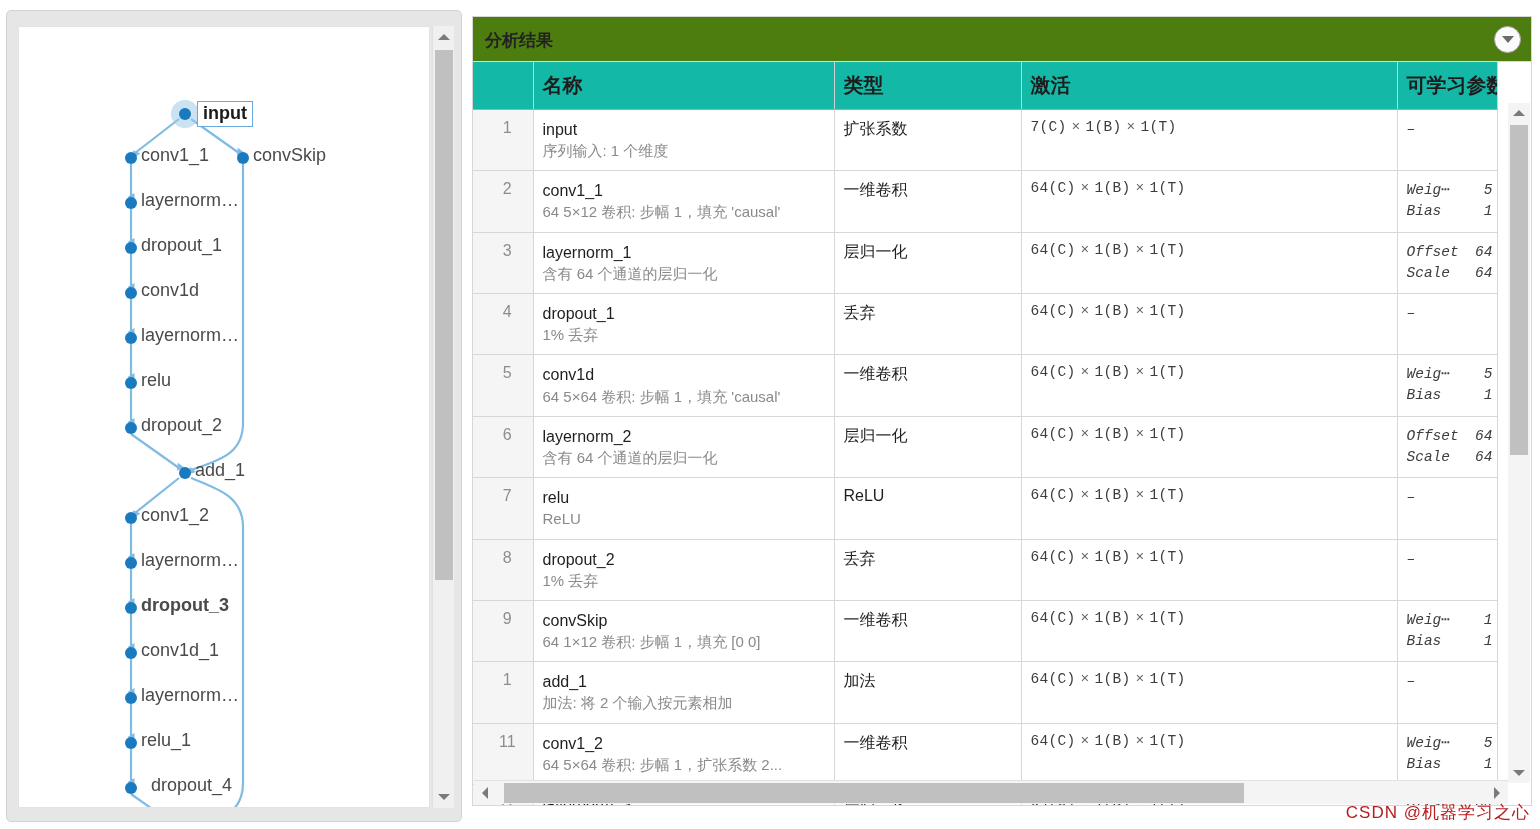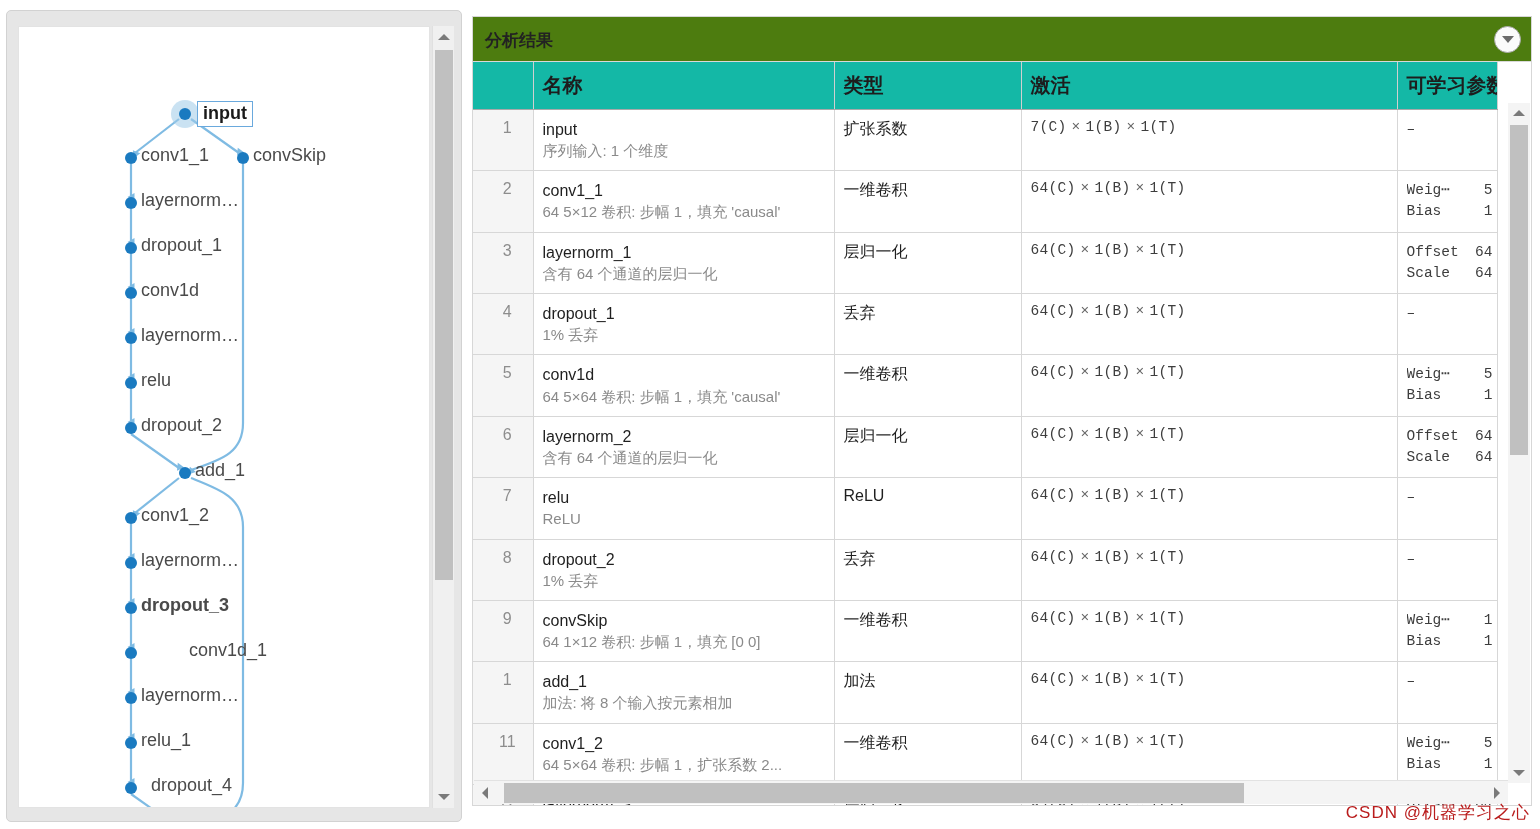--- a/index.html
+++ b/index.html
@@ -181,21 +181,21 @@
     letter-spacing: 0.3px;
   }
   .cell-act .times { color: #666; padding: 0 5px; }
   .learn {
     font-family: "Liberation Mono", "DejaVu Sans Mono", monospace;
     font-size: 14.5px;
     color: #3d3d3d;
     line-height: 1.45;
     white-space: nowrap;
   }
-  .learn-row { display: flex; width: 86px; }
+  .learn-row { display: flex; width: 86px; font-style: italic; }
   .learn-row .k { flex: 1 1 auto; overflow: hidden; }
   .learn-row .v { flex: 0 0 auto; text-align: right; }
   .learn-dash { color: #3d3d3d; font-family: "Liberation Mono","DejaVu Sans Mono",monospace; font-size: 14.5px; }
 
   
   #table-vscroll {
     position: absolute;
     right: 1px; top: 86px;
     width: 22px; height: 680px;
     background: #f4f4f4;
@@ -308,21 +308,21 @@
           <div class="node-label" style="left: 122px; top: 163px;">layernorm…</div>
           <div class="node-label" style="left: 122px; top: 208px;">dropout_1</div>
           <div class="node-label" style="left: 122px; top: 253px;">conv1d</div>
           <div class="node-label" style="left: 122px; top: 298px;">layernorm…</div>
           <div class="node-label" style="left: 122px; top: 343px;">relu</div>
           <div class="node-label" style="left: 122px; top: 388px;">dropout_2</div>
           <div class="node-label" style="left: 176px; top: 433px;">add_1</div>
           <div class="node-label" style="left: 122px; top: 478px;">conv1_2</div>
           <div class="node-label" style="left: 122px; top: 523px;">layernorm…</div>
           <div class="node-label" style="left: 122px; top: 568px; font-weight: bold;">dropout_3</div>
-          <div class="node-label" style="left: 122px; top: 613px; margin-left: 48px;">conv1d_1</div>
+          <div class="node-label" style="left: 122px; top: 613px;">conv1d_1</div>
           <div class="node-label" style="left: 122px; top: 658px;">layernorm…</div>
           <div class="node-label" style="left: 122px; top: 703px;">relu_1</div>
           <div class="node-label" style="left: 132px; top: 748px;">dropout_4</div>
         </div>
     </div>
 
     <div id="left-vscroll">
       <div class="sb-arrow up">
         <span class="tri up"></span>
       </div>
@@ -547,21 +547,21 @@
                     <span class="k">Bias</span>
                     <span class="v">1</span>
                   </div>
                 </div>
               </td>
             </tr>
             <tr>
               <td class="idx-col">1</td>
               <td>
                 <div class="cell-name">add_1</div>
-                <div class="cell-desc">加法: 将 8 个输入按元素相加</div>
+                <div class="cell-desc">加法: 将 2 个输入按元素相加</div>
               </td>
               <td>
                 <div class="cell-type">加法</div>
               </td>
               <td>
                 <div class="cell-act"><span>64(C)</span><span class="times">×</span><span>1(B)</span><span class="times">×</span><span>1(T)</span></div>
               </td>
               <td>
                 <div class="learn"><span class="learn-dash">–</span></div>
               </td>

